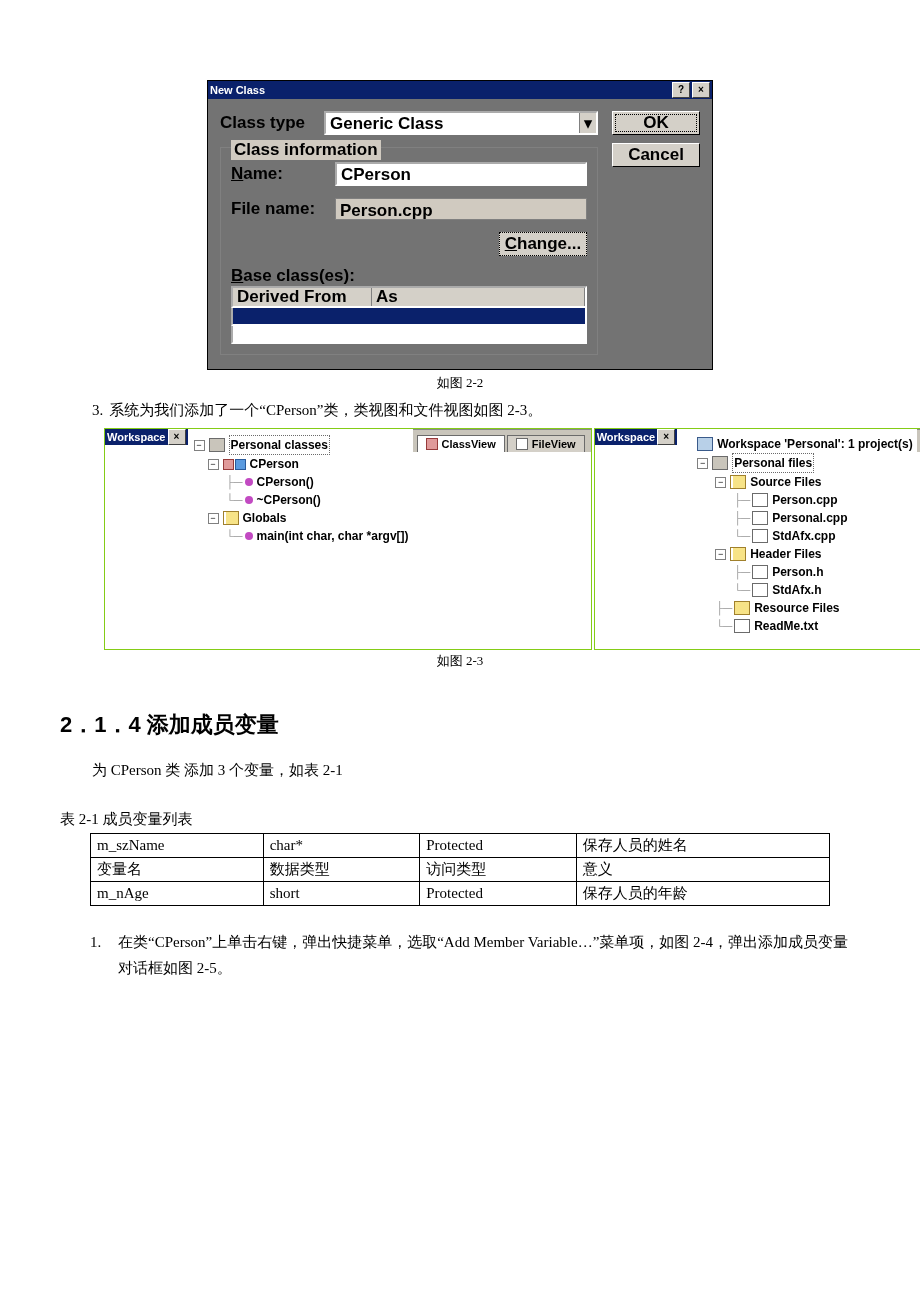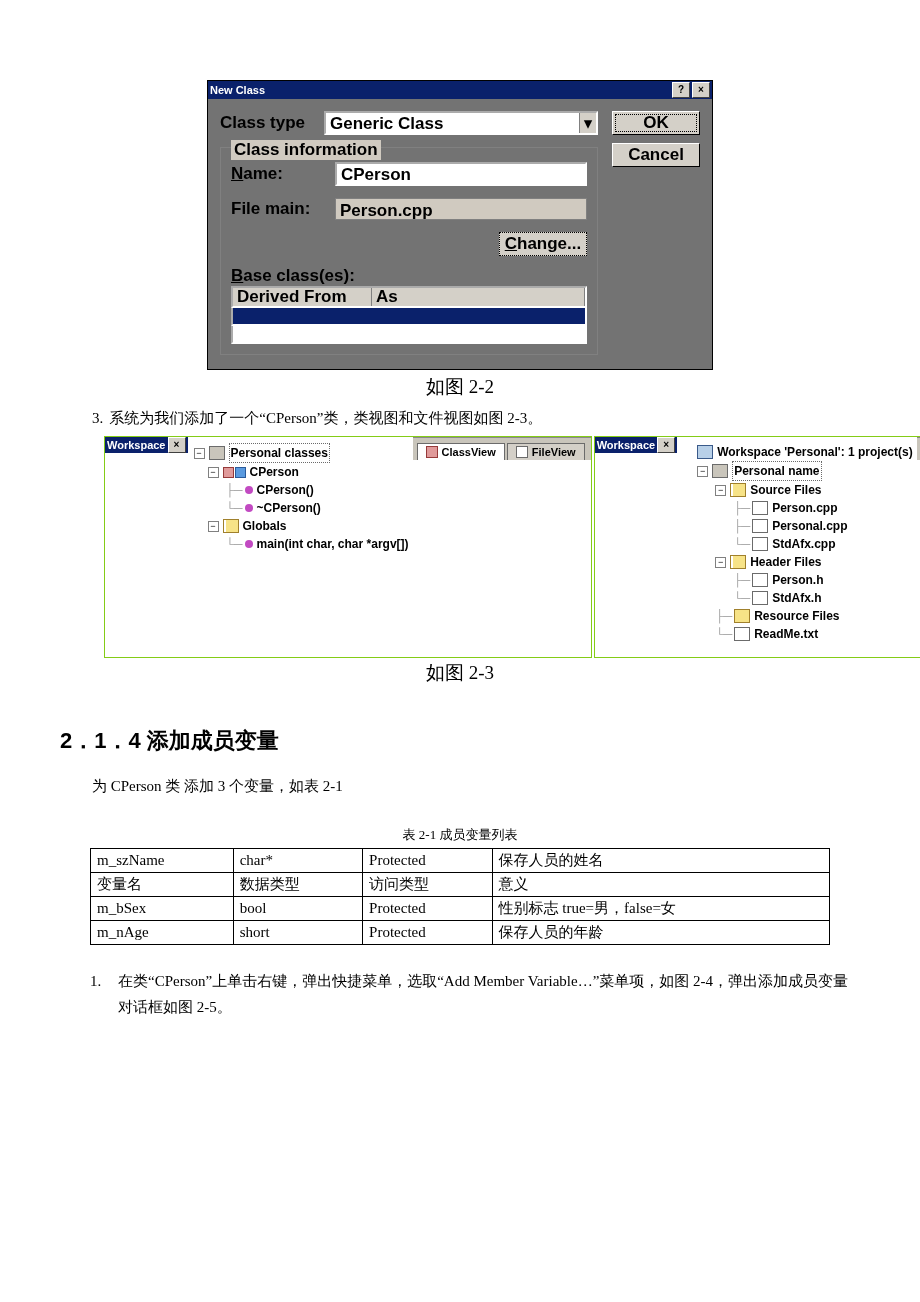--- a/index.html
+++ b/index.html
@@ -24,21 +24,21 @@
   .fieldset .inner{margin-top:-14px}
   .btn{border:1px solid #000;border-top-color:#fff;border-left-color:#fff;background:#d4d0c8;height:22px;display:flex;align-items:center;justify-content:center;font-weight:bold;margin-bottom:8px}
   .btn.focus{outline:1px dotted #000;outline-offset:-4px}
   .btn-sm{width:86px;height:22px;margin:6px 0 0 auto;border:1px dotted #000;background:#d4d0c8;display:flex;align-items:center;justify-content:center;font-weight:bold}
   .thead{display:flex;border:2px inset #fff;background:#d4d0c8;height:18px}
   .thead .th{border-right:1px solid #808080;padding:0 4px;font-weight:bold;display:flex;align-items:center}
   .thead .th:first-child{width:130px}
   .thead .th:last-child{flex:1}
   .selrow{background:#0a216b;height:16px;border:2px inset #fff;border-top:none}
   .blankrow{background:#fff;height:16px;border:2px inset #fff;border-top:none}
-  .caption{text-align:center;font-size:19px;margin:2px 0 6px}
+  .caption{text-align:center;font-size:13px;margin:2px 0 6px}
   .para{font-size:15px;margin:4px 0 6px;line-height:1.6;text-indent:0}
   .para .num{margin-right:6px}
 
   .panels{display:flex;gap:2px;width:712px;margin:4px auto 0}
   .panel{flex:1;border:1px solid #84cc16;background:#fff;font-family:"MS Sans Serif",Arial,sans-serif;font-size:12px;display:flex;flex-direction:row}
   .panel .titlebar{height:16px}
   .tree{flex:1;padding:6px 4px 4px 6px;font-weight:bold;min-height:210px}
   .ti{display:flex;align-items:center;line-height:18px;white-space:nowrap}
   .exp{width:9px;height:9px;border:1px solid #808080;display:inline-flex;align-items:center;justify-content:center;font-size:9px;margin-right:4px;font-weight:normal;line-height:1}
   .conn{color:#a0a0a0;font-weight:normal;margin-right:2px}
@@ -57,21 +57,21 @@
   .tab.active{background:#fff}
   .tabic{width:10px;height:10px;margin-right:4px;display:inline-block}
   .ind1{padding-left:14px}.ind2{padding-left:32px}.ind3{padding-left:50px}
 
   h2.sec{font-family:"SimHei","黑体",sans-serif;font-size:22px;font-weight:bold;margin:40px 0 18px}
   .body-ind{margin-left:32px}
 
   table.mvar{border-collapse:collapse;width:740px;margin:4px auto 0;font-size:15px}
   table.mvar th,table.mvar td{border:1px solid #000;padding:2px 6px;text-align:left;font-weight:normal}
   table.mvar th{font-weight:normal}
-  .tcap{text-align:center;font-size:13px;margin:28px 0 2px}
+  .tcap{text-align:left;font-size:15px;margin:28px 0 2px}
 
   ol.steps{list-style:none;padding:0;margin:24px 0 0 30px;font-size:15px}
   ol.steps li{display:flex;line-height:1.7}
   ol.steps li .n{width:28px;flex-shrink:0}
   ol.steps li .t{flex:1}
 </style>
 </head>
 <body>
 
 <div class="page">
@@ -92,21 +92,21 @@
           </div>
         </div>
         <div class="fieldset">
           <span class="legend">Class information</span>
           <div class="inner">
             <div class="row">
               <span class="lbl"><span class="under">N</span><span>ame:</span></span>
               <div class="inp">CPerson</div>
             </div>
             <div class="row">
-              <span class="lbl">File main:</span>
+              <span class="lbl">File name:</span>
               <div class="ro">Person.cpp</div>
             </div>
             <div class="btn-sm">
                 <span class="under">C</span>
                 <span>hange...</span>
               </div>
             <div style="margin-top:10px">
               <span class="lbl"><span class="under">B</span><span>ase class(es):</span></span>
               <div class="thead">
                 <div class="th">Derived From</div>
@@ -188,21 +188,21 @@
         <span class="tbbtn">×</span>
       </div>
       <div class="tree">
         <div class="ti ind1">
             <span class="ic prj"></span>
             <span>Workspace 'Personal': 1 project(s)</span>
           </div>
         <div class="ti ind1">
             <span class="exp">−</span>
             <span class="ic cls"></span>
-            <span class="dot">Personal name</span>
+            <span class="dot">Personal files</span>
           </div>
         <div class="ti ind2">
             <span class="exp">−</span>
             <span class="ic fldo"></span>
             <span>Source Files</span>
           </div>
         <div class="ti ind3">
             <span class="conn">├─</span>
             <span class="ic fil"></span>
             <span>Person.cpp</span>
@@ -269,26 +269,20 @@
           <td>Protected</td>
           <td>保存人员的姓名</td>
         </tr>
     <tr>
       <th>变量名</th>
       <th>数据类型</th>
       <th>访问类型</th>
       <th>意义</th>
     </tr>
     <tr>
-          <td>m_bSex</td>
-          <td>bool</td>
-          <td>Protected</td>
-          <td>性别标志 true=男，false=女</td>
-        </tr>
-    <tr>
           <td>m_nAge</td>
           <td>short</td>
           <td>Protected</td>
           <td>保存人员的年龄</td>
         </tr>
   </tbody>
     </table>
 
   <ol class="steps">
     <li>

